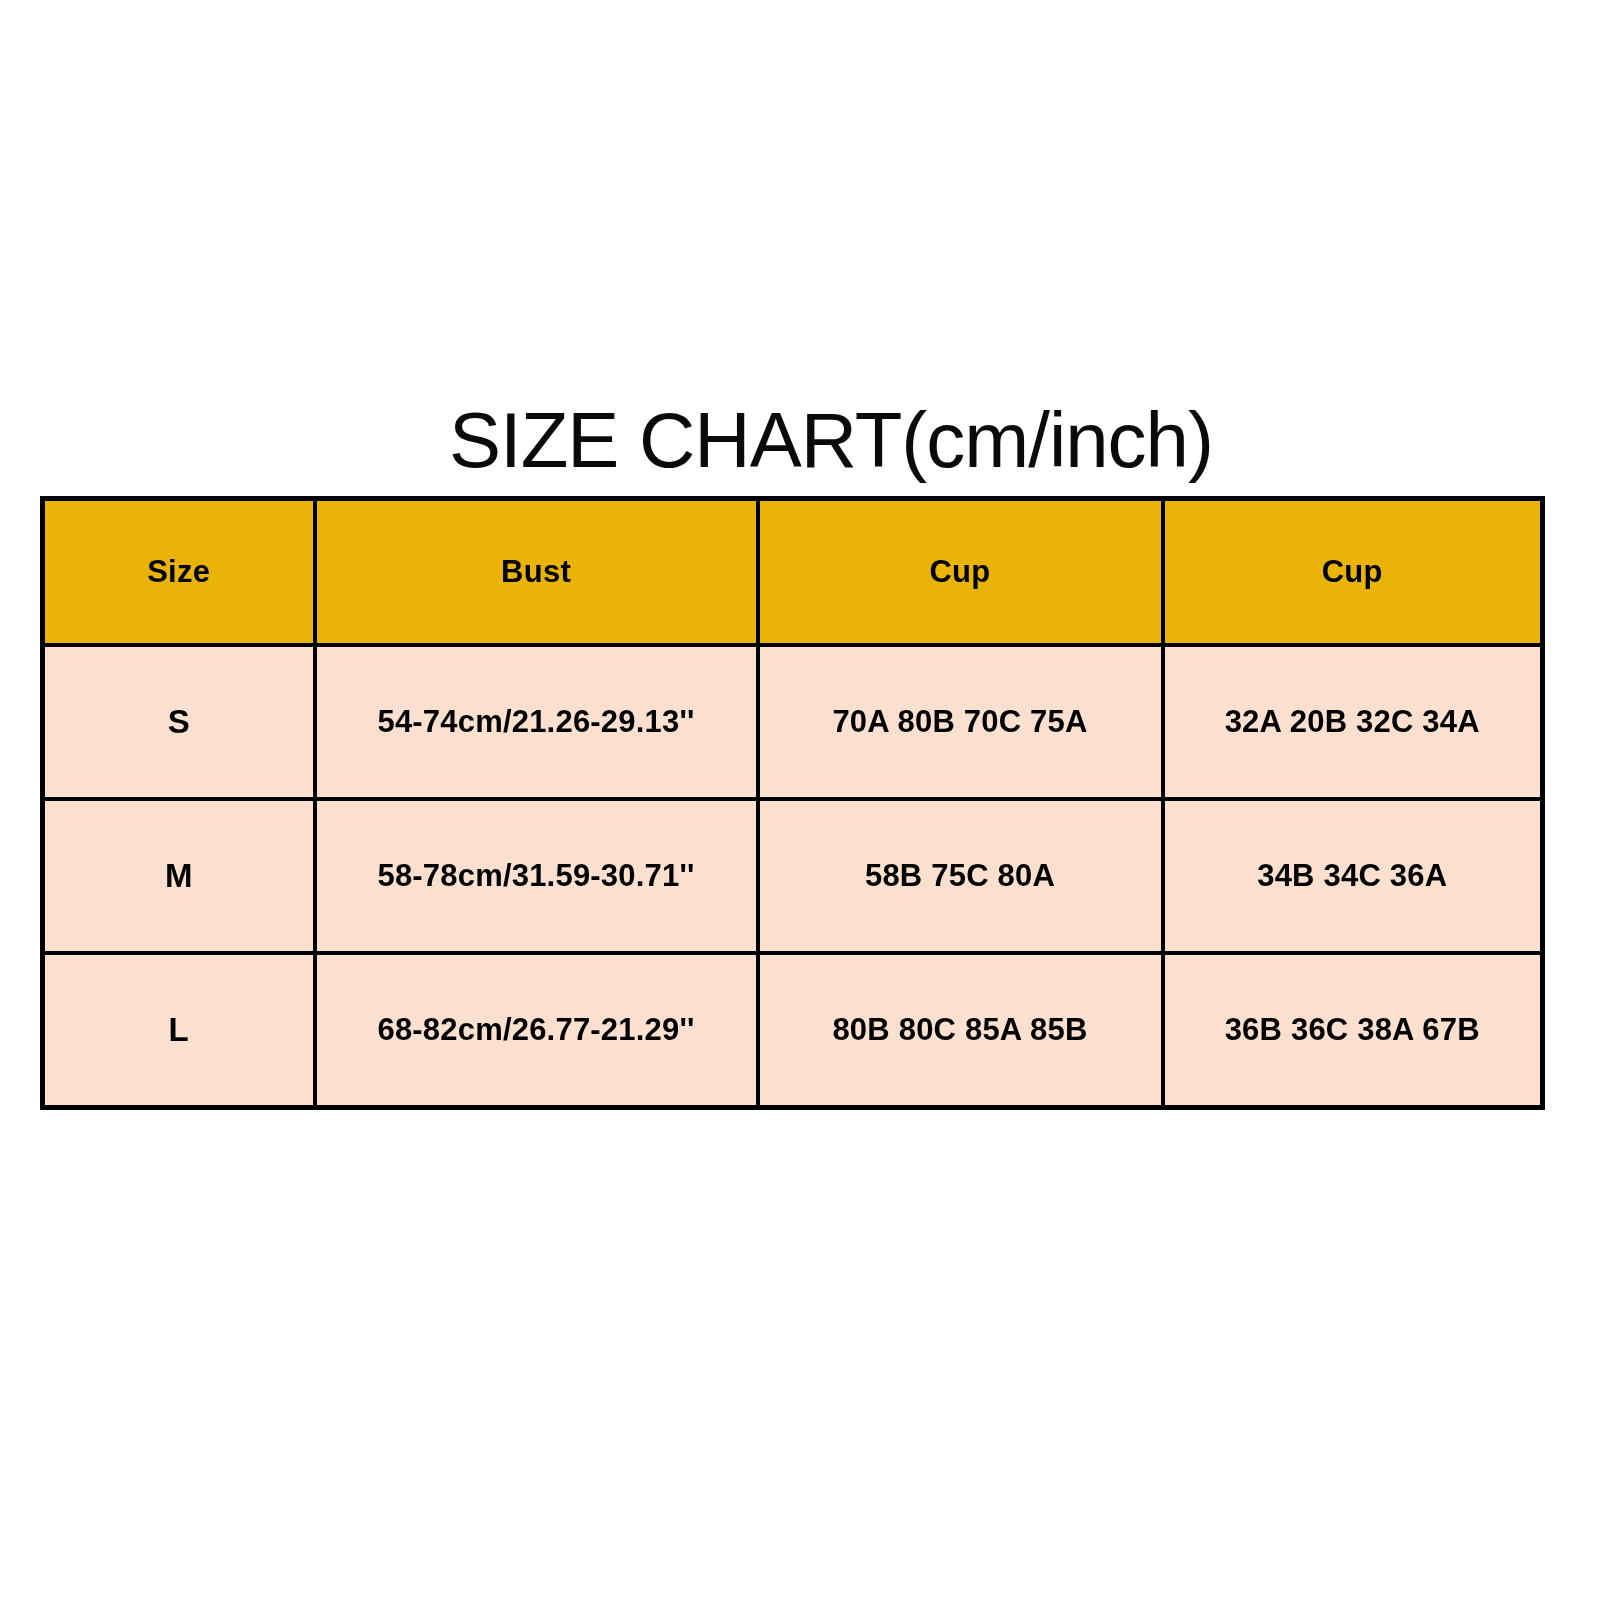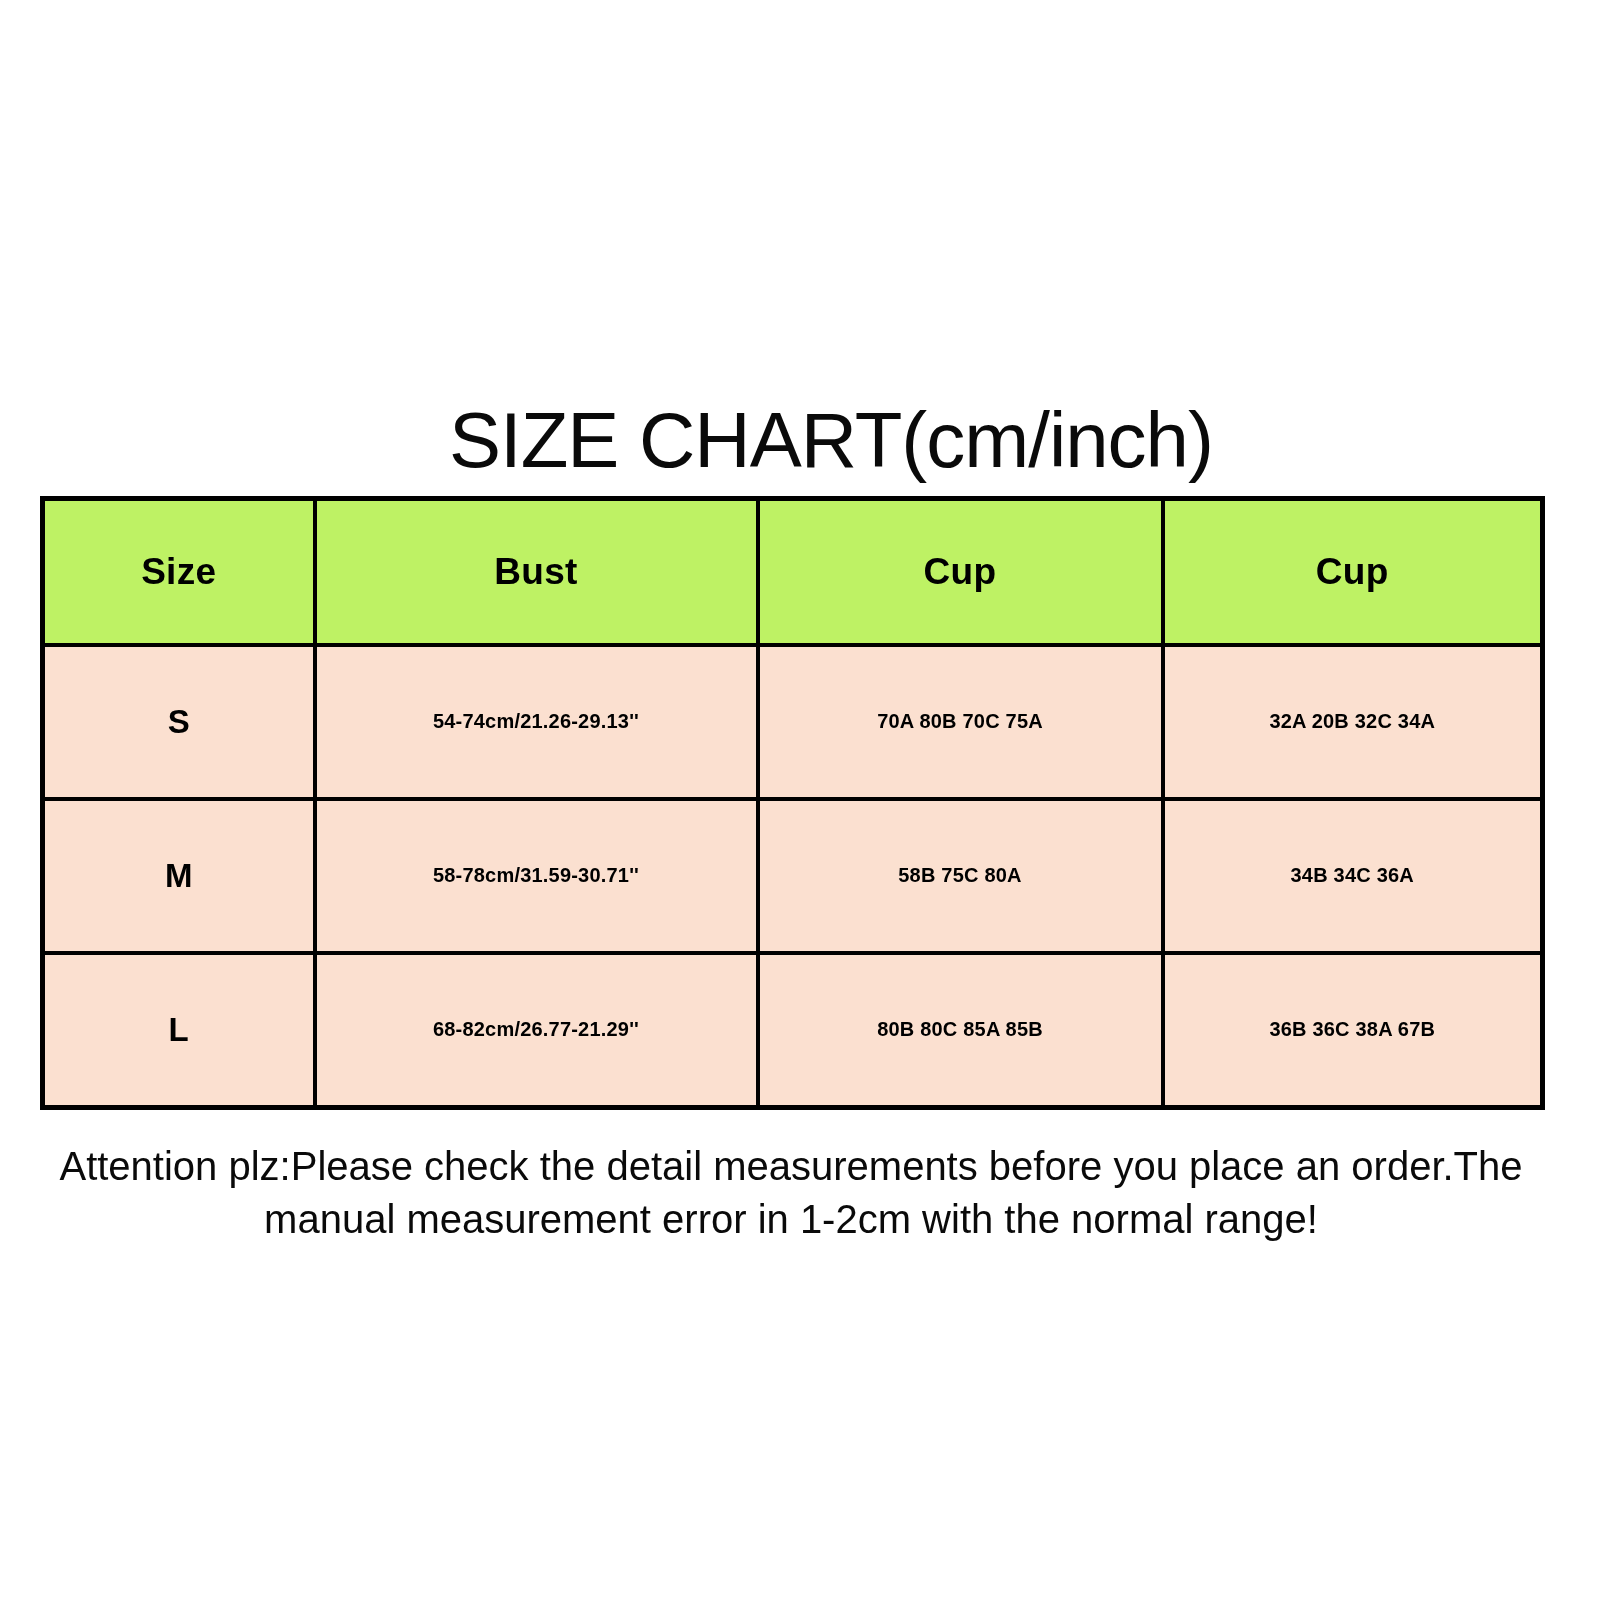--- a/index.html
+++ b/index.html
@@ -44,29 +44,29 @@
   }
   table.size-table th,
   table.size-table td {
     border: 4px solid #000000;
     text-align: center;
     vertical-align: middle;
     font-weight: bold;
     color: #000000;
   }
   table.size-table th {
-    background: #bef264;
-    font-size: 37px;
+    background: #eab308;
+    font-size: 31px;
     height: 140px;
     letter-spacing: 0.3px;
   }
   table.size-table td {
     background: #fbe0d0;
     height: 148px;
-    font-size: 20px;
+    font-size: 31px;
     letter-spacing: 0.2px;
   }
   table.size-table td.size-cell {
     font-size: 33px;
   }
   col.c1 { width: 272px; }
   col.c2 { width: 443px; }
   col.c3 { width: 405px; }
   col.c4 { width: 380px; }
   .attention {
@@ -118,15 +118,14 @@
         </tr>
         <tr>
           <td class="size-cell">L</td>
           <td>68-82cm/26.77-21.29''</td>
           <td>80B 80C 85A 85B</td>
           <td>36B 36C 38A 67B</td>
         </tr>
       </tbody>
     </table>
 
-    <div class="attention">Attention plz:Please check the detail measurements before you place an order.The manual measurement error in 1-2cm with the normal range!</div>
   </div>
 </div>
 
 </body></html>

